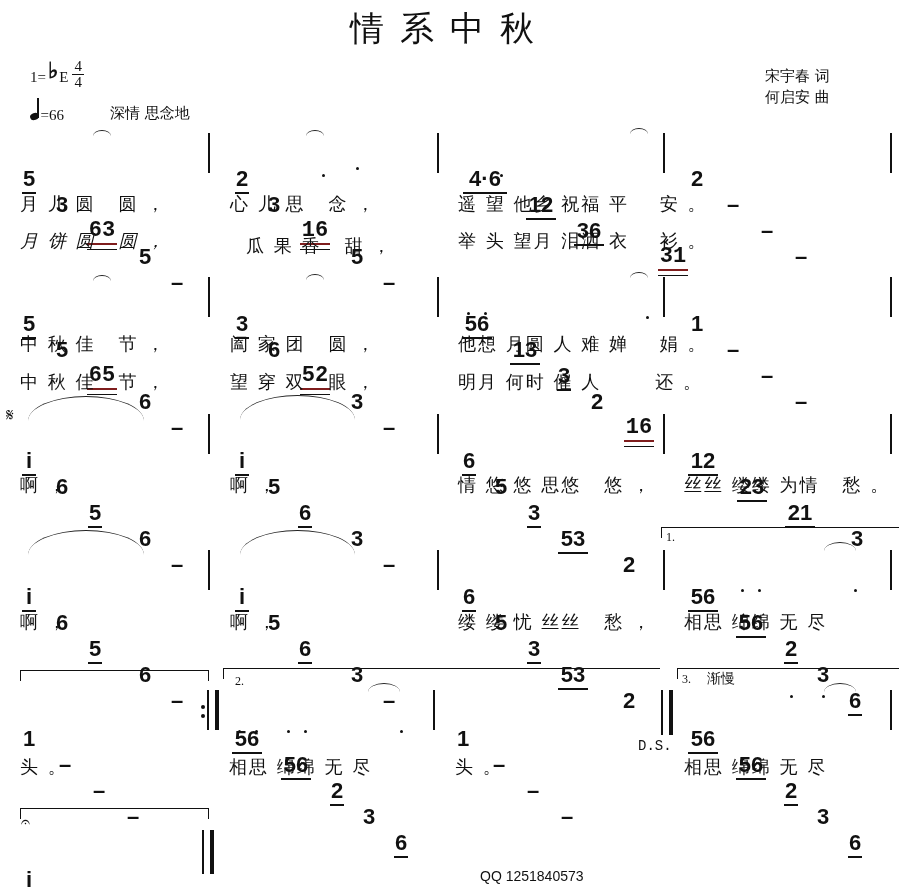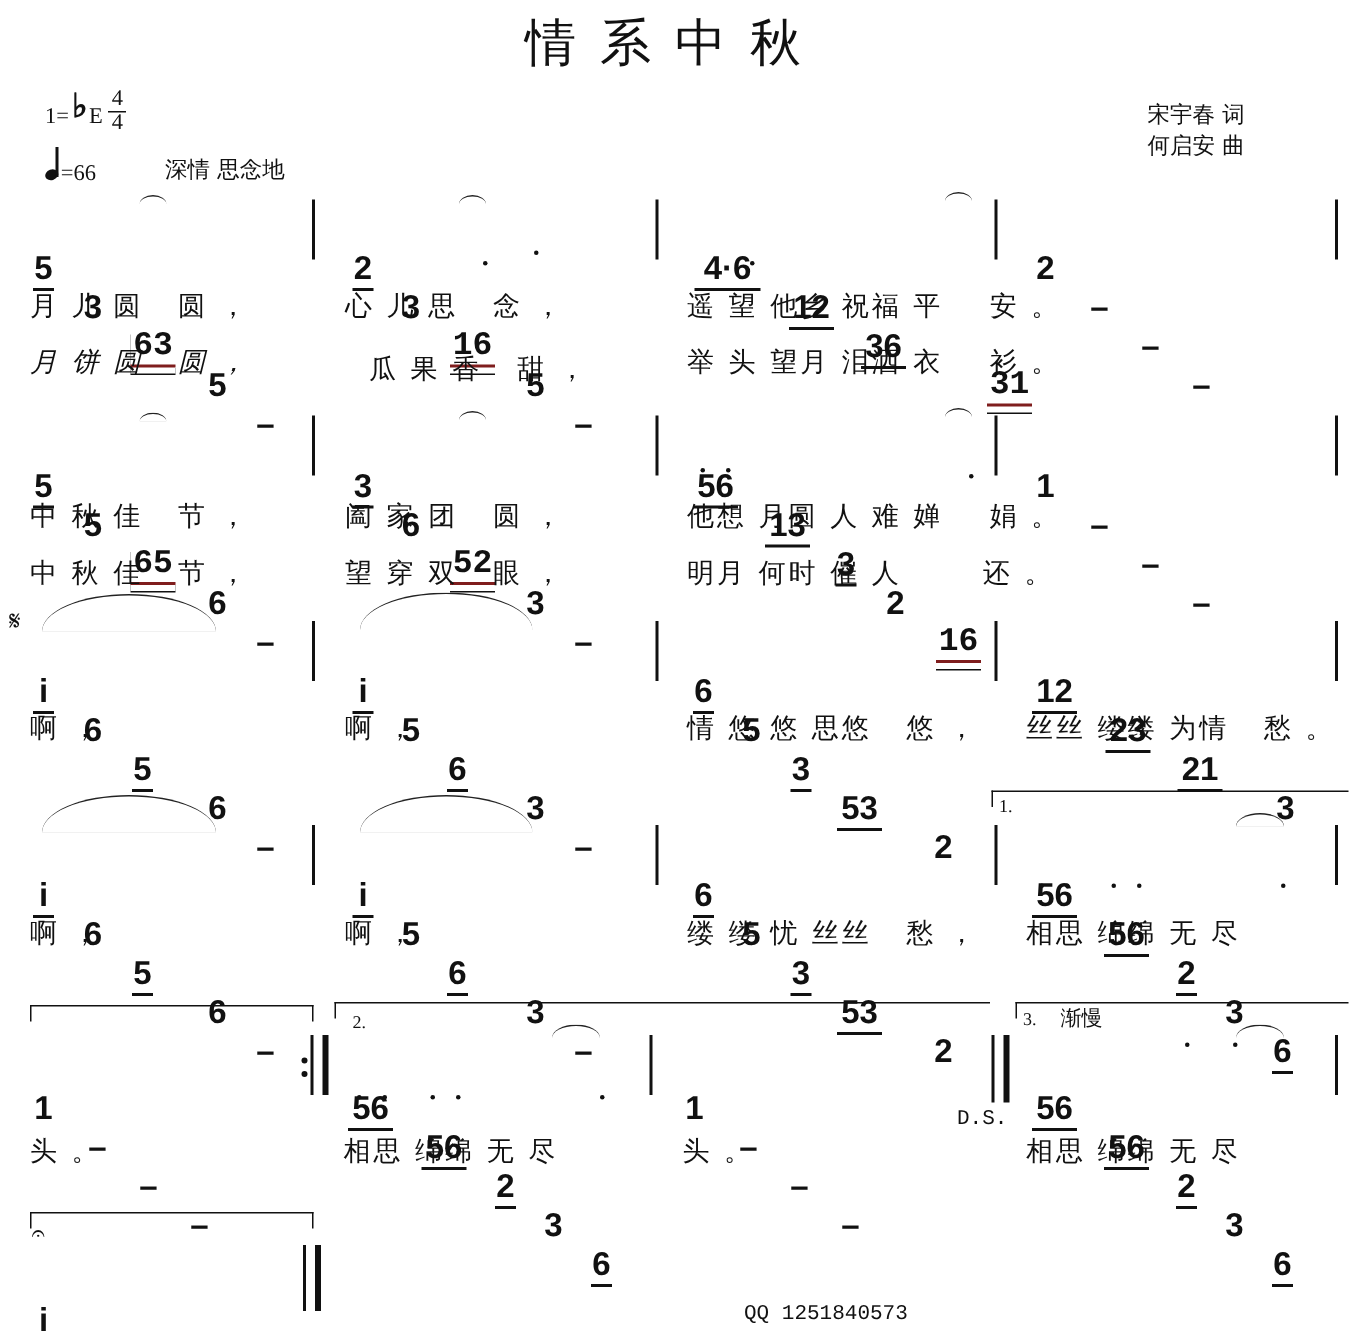--- a/index.html
+++ b/index.html
@@ -25,21 +25,21 @@
   .slur { position:absolute; border-top:1.5px solid #222; border-radius:50% 50% 0 0 / 100% 100% 0 0; }
   .dot-below { position:absolute; width:3px; height:3px; background:#111; border-radius:50%; }
   .dot-above { position:absolute; width:3px; height:3px; background:#111; border-radius:50%; }
   .bracket { position:absolute; border-top:1.5px solid #111; border-left:1.5px solid #111; height:10px; }
   .bracket.closed { border-right:1.5px solid #111; }
   .blabel { position:absolute; font-size:12px; font-family:"Liberation Serif", serif; }
   .small { position:absolute; font-size:14px; font-family:"DejaVu Sans", sans-serif; }
   .ds { position:absolute; font-size:14px; font-family:"Liberation Mono", monospace; }
   .segno { position:absolute; font-size:18px; font-family:"DejaVu Serif", serif; }
   .fermata { position:absolute; font-size:16px; font-family:"DejaVu Sans", sans-serif; }
-  .footer { position:absolute; left:496px; top:868px; font-size:14px; font-family:Liberation Mono, monospace; }
+  .footer { position:absolute; left:480px; top:868px; font-size:14px; font-family:Liberation Sans, sans-serif; }
   .repeatdots { position:absolute; width:4px; }
   .repeatdots i { display:block; width:4px; height:4px; background:#111; border-radius:50%; margin:5px 0; }
 </style>
 </head>
 <body>
 
 <div class="title">情系中秋</div>
 <div class="key">
   <span>1=</span><span class="flat">♭</span><span>E</span>
   <span class="ts">

